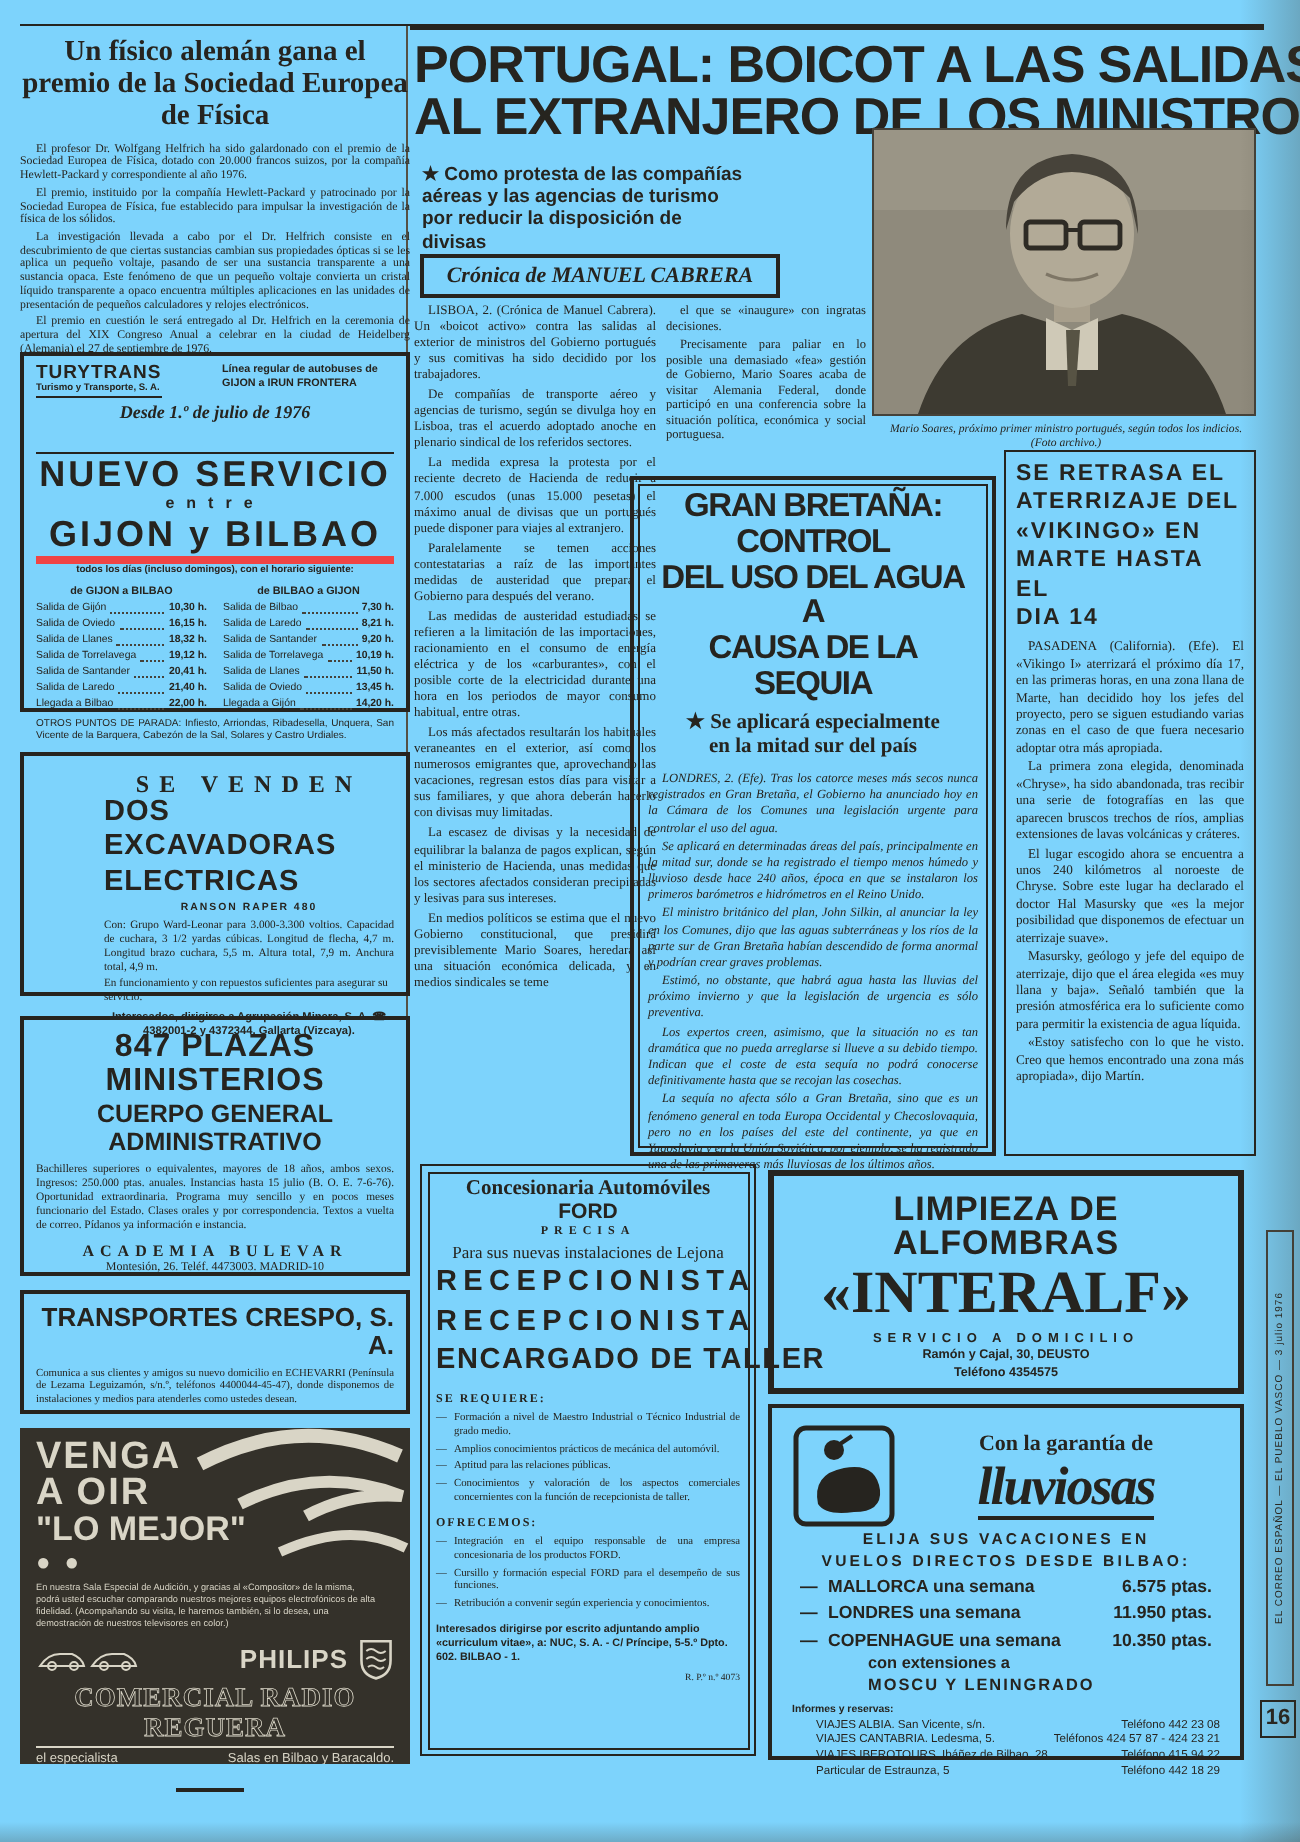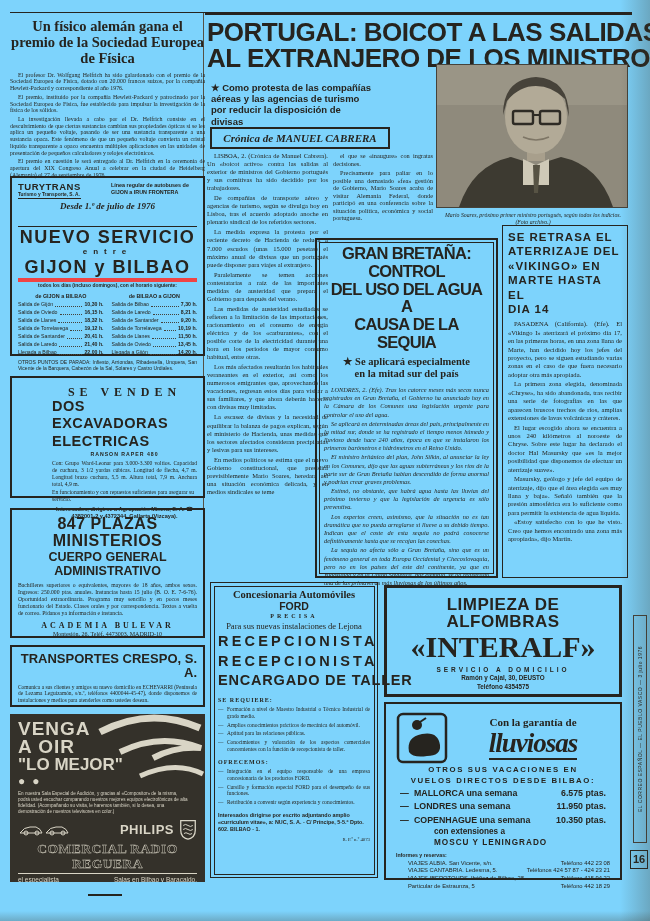--- a/index.html
+++ b/index.html
@@ -481,21 +481,21 @@
         <rect x="2" y="2" width="48" height="48" rx="5" fill="none" stroke="#26241f" stroke-width="2.5"></rect>
         <circle cx="21" cy="13" r="5" fill="#26241f"></circle>
         <path d="M13 40 Q10 25 26 22 Q42 19 44 33 Q45 44 31 44 Q17 46 13 40 Z" fill="#26241f"></path>
         <path d="M24 10 L30 6" stroke="#26241f" stroke-width="2"></path>
       </svg>
       <div class="tc-right">
         <div class="tc-gar">Con la garantía de</div>
         <div class="tc-brand">lluviosas</div>
       </div>
     </div>
-    <div class="tc-h">OTROS SUS VACACIONES EN</div>
+    <div class="tc-h">ELIJA SUS VACACIONES EN</div>
     <div class="tc-h">VUELOS DIRECTOS DESDE BILBAO:</div>
     <div>
 
         <div class="tc-offer">
           <span class="dash">—</span>
           <span>MALLORCA una semana</span>
           <span class="pr">6.575 ptas.</span>
         </div>
 
         <div class="tc-offer">

